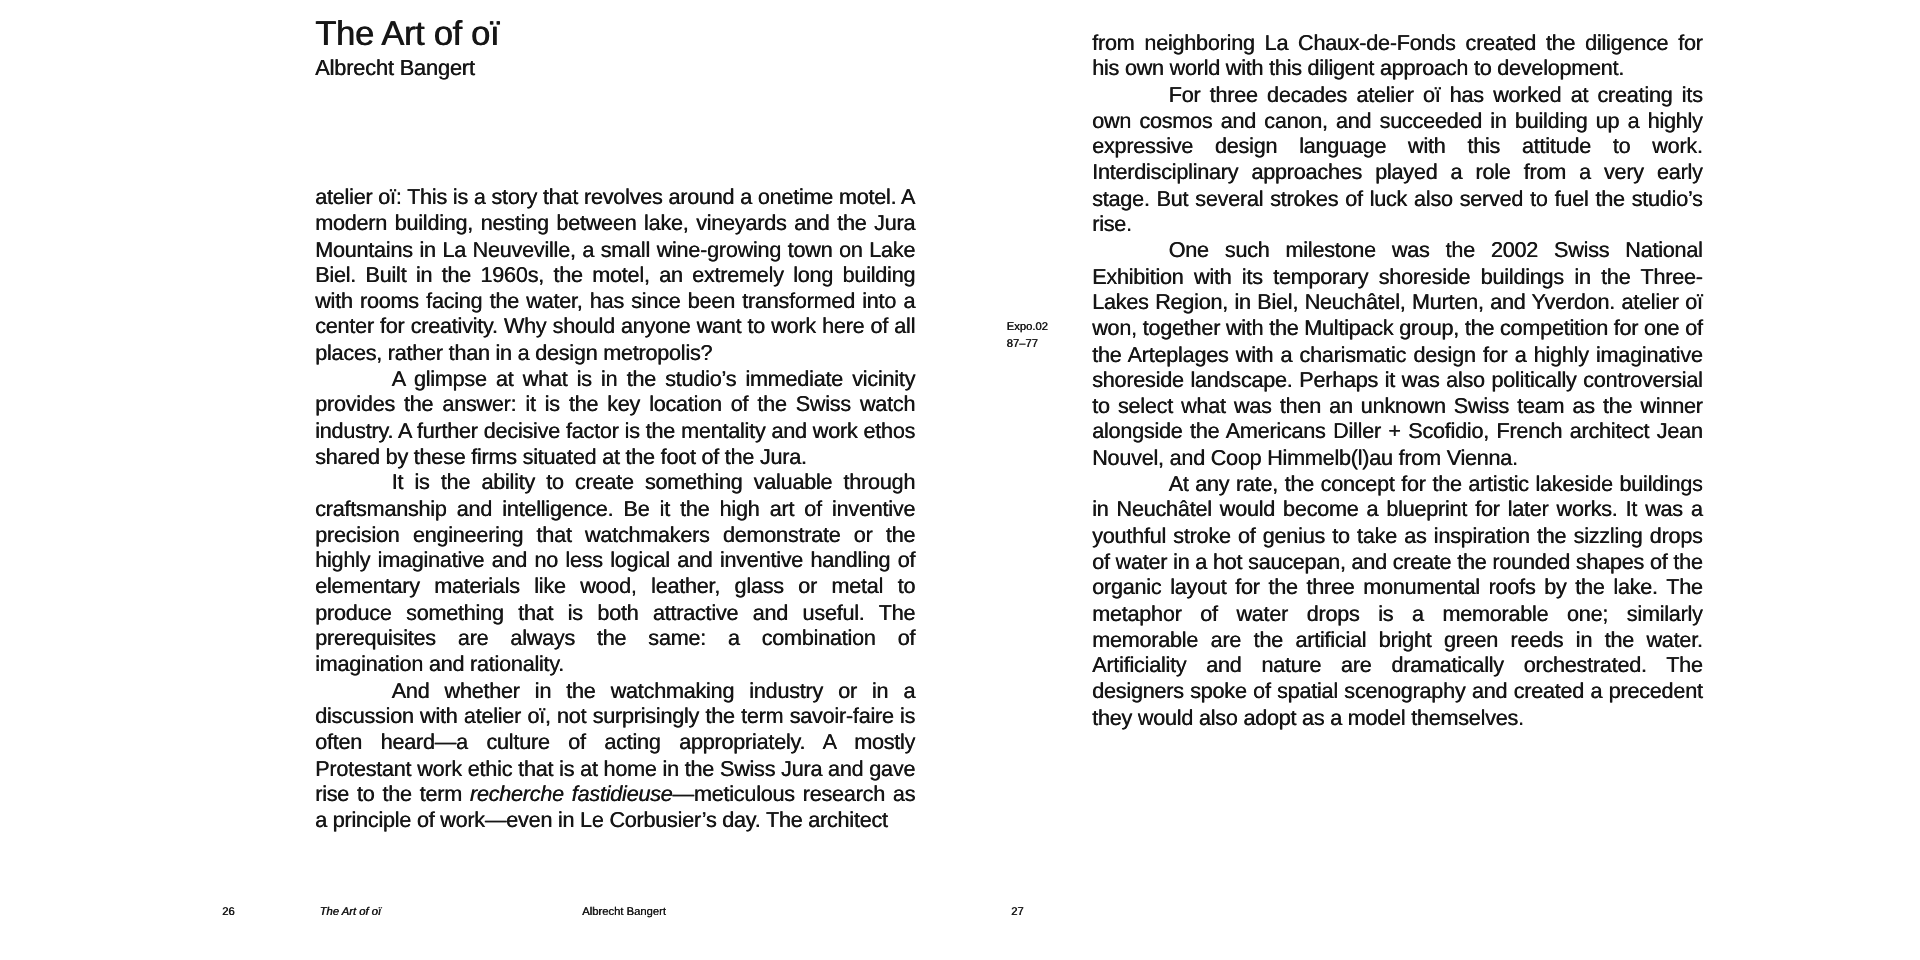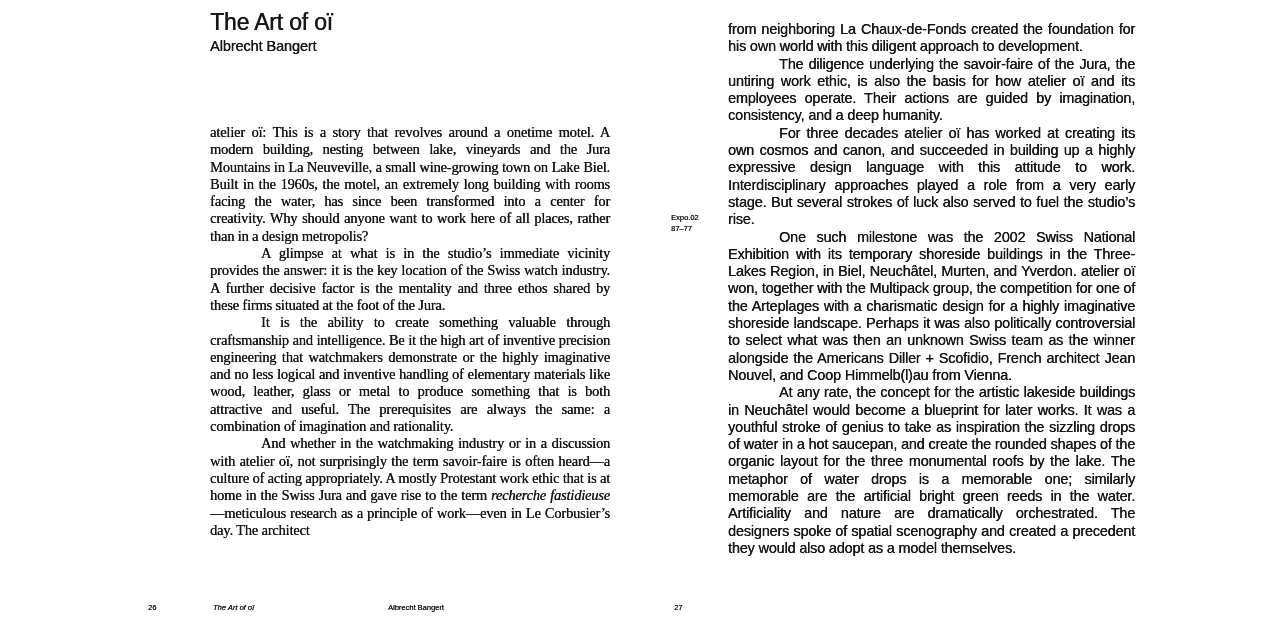--- a/index.html
+++ b/index.html
@@ -56,21 +56,20 @@
   .col p.indent {
     text-indent: 51px;
   }
   .col em {
     font-style: italic;
   }
   .col-left {
     left: 210px;
     top: 124px;
     width: 400px;
-    font-family: Liberation Serif, serif;
   }
   .col-right {
     left: 728px;
     top: 21px;
     width: 407px;
   }
   .margin-note {
     position: absolute;
     left: 671px;
     top: 212px;
@@ -98,33 +97,32 @@
 
 <div class="spread">
 
   <header class="title-block">
     <h1>The Art of oï</h1>
     <h2>Albrecht Bangert</h2>
   </header>
 
   <section class="col col-left">
       <p><span>atelier oï: This is a story that revolves around a onetime motel. A modern building, nesting between lake, vineyards and the Jura Mountains in La Neuveville, a small wine-growing town on Lake Biel. Built in the 1960s, the motel, an extremely long building with rooms facing the water, has since been transformed into a center for creativity. Why should anyone want to work here of all places, rather than in a design metropolis?</span></p>
-      <p class="indent"><span>A glimpse at what is in the studio’s immediate vicinity provides the answer: it is the key location of the Swiss watch industry. A further decisive factor is the mentality and three ethos shared by these firms situated at the foot of the Jura.</span></p>
+      <p class="indent"><span>A glimpse at what is in the studio’s immediate vicinity provides the answer: it is the key location of the Swiss watch industry. A further decisive factor is the mentality and work ethos shared by these firms situated at the foot of the Jura.</span></p>
       <p class="indent"><span>It is the ability to create something valuable through craftsmanship and intelligence. Be it the high art of inventive precision engineering that watchmakers demonstrate or the highly imaginative and no less logical and inventive handling of elementary materials like wood, leather, glass or metal to produce something that is both attractive and useful. The prerequisites are always the same: a combination of imagination and rationality.</span></p>
       <p class="indent"><span>And whether in the watchmaking industry or in a discussion with atelier oï, not surprisingly the term savoir-faire is often heard—a culture of acting appropriately. A mostly Protestant work ethic that is at home in the Swiss Jura and gave rise to the term </span><em>recherche fastidieuse</em><span>—meticulous research as a principle of work—even in Le Corbusier’s day. The architect</span></p>
     </section>
 
   <aside class="margin-note">
     <div>Expo.02</div>
     <div>87–77</div>
   </aside>
 
   <section class="col col-right">
-      <p><span>from neighboring La Chaux-de-Fonds created the foundation for his own world with this diligent approach to development.</span></p>
-      <p class="indent"><span>The diligence underlying the savoir-faire of the Jura, the untiring work ethic, is also the basis for how atelier oï and its employees operate. Their actions are guided by imagination, consistency, and a deep humanity.</span></p>
+      <p><span>from neighboring La Chaux-de-Fonds created the diligence for his own world with this diligent approach to development.</span></p>
       <p class="indent"><span>For three decades atelier oï has worked at creating its own cosmos and canon, and succeeded in building up a highly expressive design language with this attitude to work. Interdisciplinary approaches played a role from a very early stage. But several strokes of luck also served to fuel the studio’s rise.</span></p>
       <p class="indent"><span>One such milestone was the 2002 Swiss National Exhibition with its temporary shoreside buildings in the Three-Lakes Region, in Biel, Neuchâtel, Murten, and Yverdon. atelier oï won, together with the Multipack group, the competition for one of the Arteplages with a charismatic design for a highly imaginative shoreside landscape. Perhaps it was also politically controversial to select what was then an unknown Swiss team as the winner alongside the Americans Diller + Scofidio, French architect Jean Nouvel, and Coop Himmelb(l)au from Vienna.</span></p>
       <p class="indent"><span>At any rate, the concept for the artistic lakeside buildings in Neuchâtel would become a blueprint for later works. It was a youthful stroke of genius to take as inspiration the sizzling drops of water in a hot saucepan, and create the rounded shapes of the organic layout for the three monumental roofs by the lake. The metaphor of water drops is a memorable one; similarly memorable are the artificial bright green reeds in the water. Artificiality and nature are dramatically orchestrated. The designers spoke of spatial scenography and created a precedent they would also adopt as a model themselves.</span></p>
     </section>
 
   <span class="footer-item footer-pn-left">26</span>
   <span class="footer-item footer-title">The Art of oï</span>
   <span class="footer-item footer-author">Albrecht Bangert</span>
   <span class="footer-item footer-pn-right">27</span>
 

